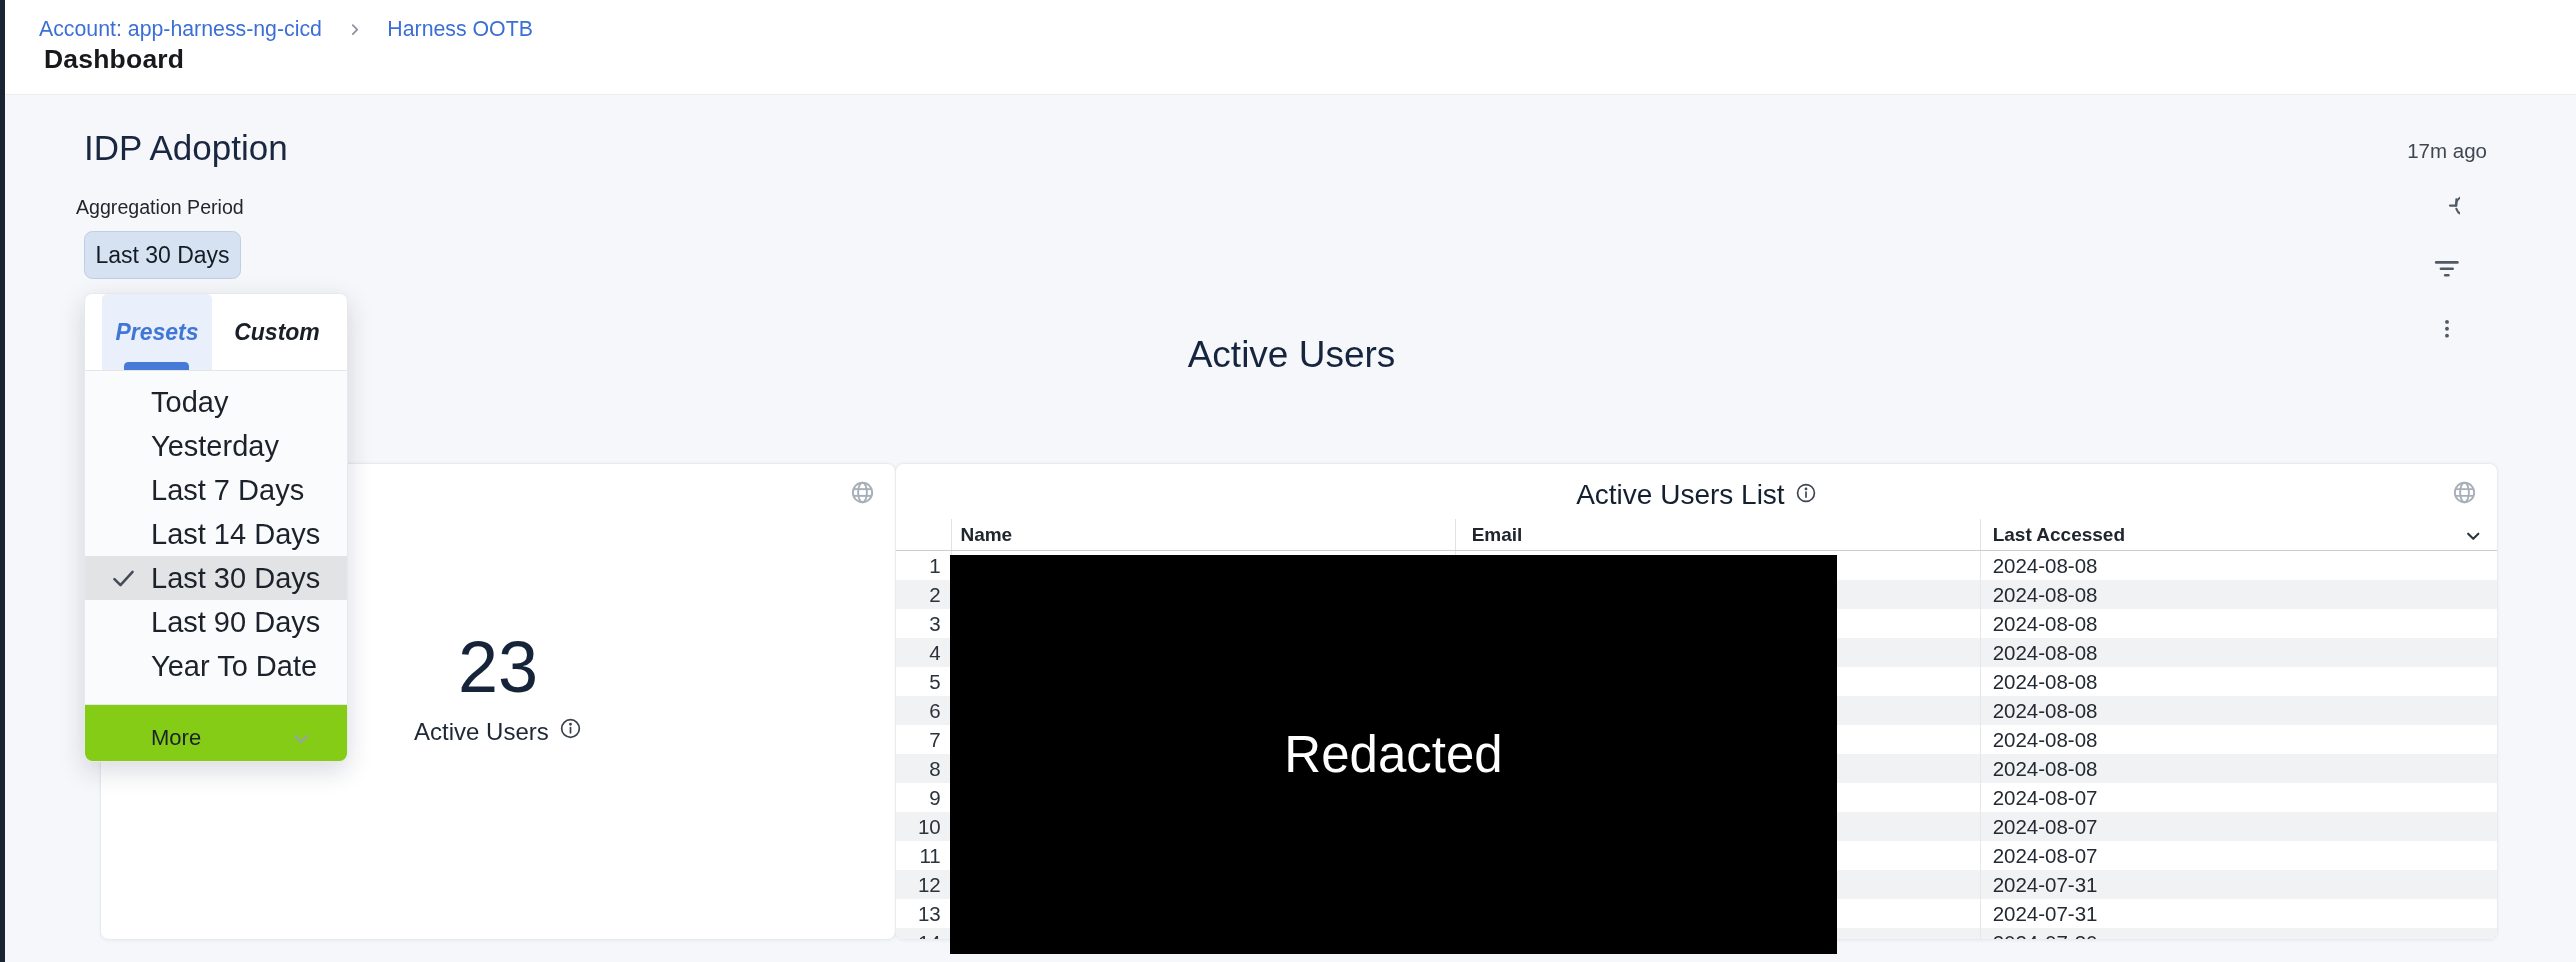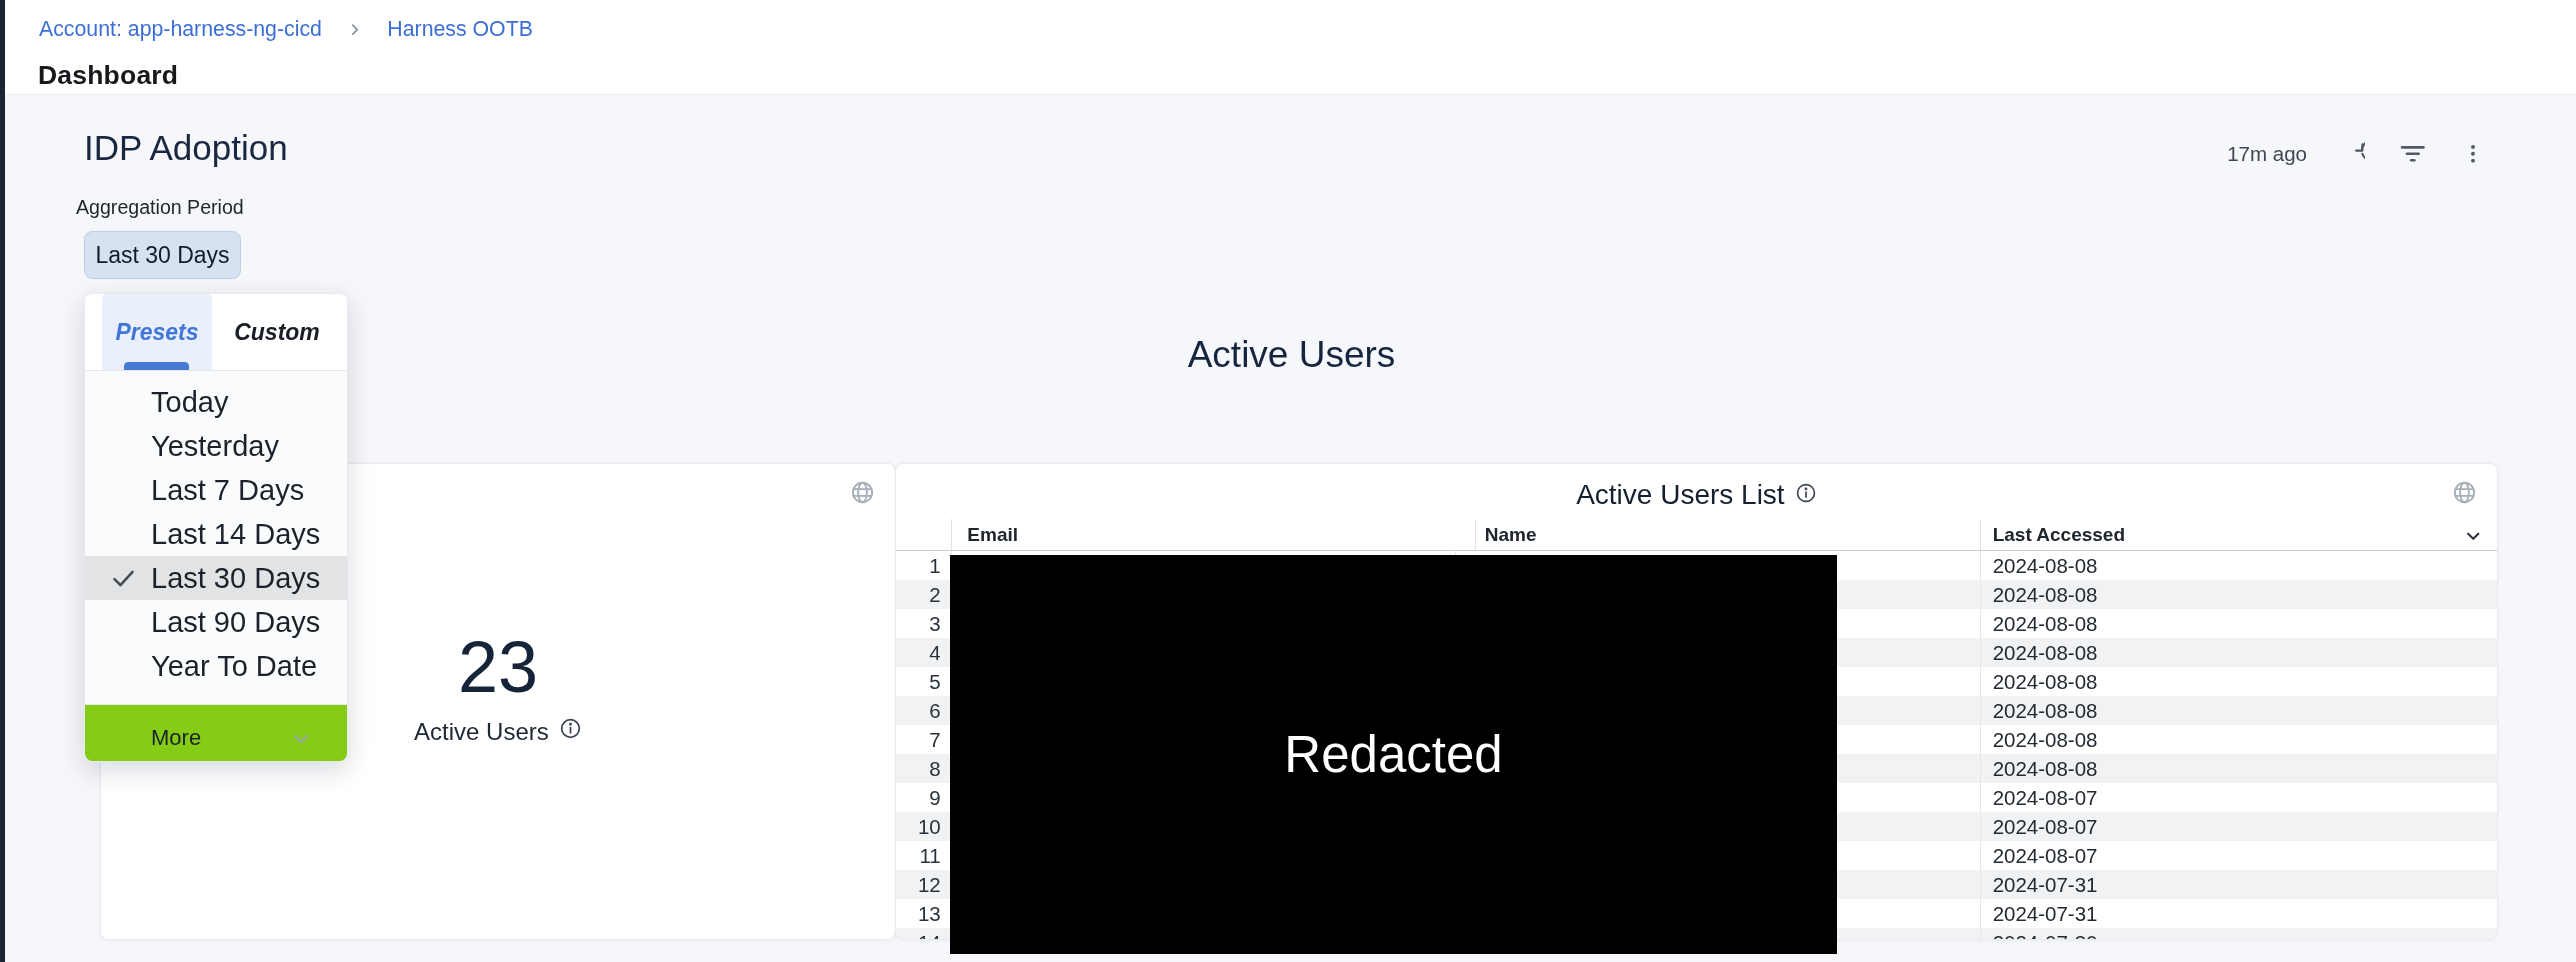--- a/index.html
+++ b/index.html
@@ -14,25 +14,25 @@
   .nav-edge { position:absolute; left:0; top:0; width:5.1px; height:963px; background:#1b2433; z-index:40; }
 
   
   .top-band {
     position:absolute; left:0; top:0; width:2576px; height:95px;
     background:#ffffff; border-bottom:0.9px solid #eceef1; z-index:2;
   }
   .breadcrumb { position:absolute; left:39px; top:17px; display:flex; align-items:center; gap:25px; font-size:21.3px; }
   .crumb { color:#3b6fd6; cursor:pointer; }
   .crumb-sep { display:flex; align-items:center; }
-  .page-title { position:absolute; left:38px; top:44px; font-size:26.5px; font-weight:700; color:#17191d; letter-spacing:0.2px;margin-top:16px; }
+  .page-title { position:absolute; left:44px; top:44px; font-size:26.5px; font-weight:700; color:#17191d; letter-spacing:0.2px; }
 
   
   .dash-title { position:absolute; left:84px; top:128px; font-size:35px; font-weight:500; color:#1a2740; z-index:3; }
-  .meta-row { position:absolute; top:139px; right:89px; display:flex; align-items:center; gap:31px; z-index:3; }
+  .meta-row { position:absolute; top:139px; right:89px; display:flex; align-items:center; gap:31px; z-index:3;flex-direction:column; }
   .updated { font-size:20.5px; color:#3f4752; }
   .icon-btn { display:flex; align-items:center; justify-content:center; width:29px; height:29px; cursor:pointer; }
 
   
   .agg-label { position:absolute; left:76px; top:196px; font-size:19.6px; color:#22272f; z-index:3; }
   .period-btn {
     position:absolute; left:84px; top:231px; width:157px; height:48px;
     background:#d6e2f1; border:0.9px solid #bfcee2; border-radius:8.5px;
     display:flex; align-items:center; justify-content:center;
     font-size:23px; color:#151b24; cursor:pointer; z-index:3;
@@ -224,22 +224,22 @@
     <svg width="27" height="27" viewBox="0 0 24 24" fill="none" stroke="#a7afb9" stroke-width="1.7">
       <circle cx="12" cy="12" r="8.6"></circle>
         <ellipse cx="12" cy="12" rx="3.9" ry="8.6"></ellipse>
       <line x1="4.2" y1="9" x2="19.8" y2="9"></line>
         <line x1="4.2" y1="15" x2="19.8" y2="15"></line>
     </svg>
   </span>
   <div class="tbl">
     <div class="thead">
       <div class="c num"></div>
+      <div class="c name">Name</div>
       <div class="c email">Email</div>
-      <div class="c name">Name</div>
       <div class="c last">
         <span>Last Accessed</span>
         <span class="sort-chev">
           <svg width="20.5" height="20.5" viewBox="0 0 24 24" fill="none" stroke="#2a323c" stroke-width="2.4" stroke-linecap="round" stroke-linejoin="round">
               <polyline points="6 9 12 15 18 9"></polyline>
             </svg>
         </span>
       </div>
     </div>
     <div>

